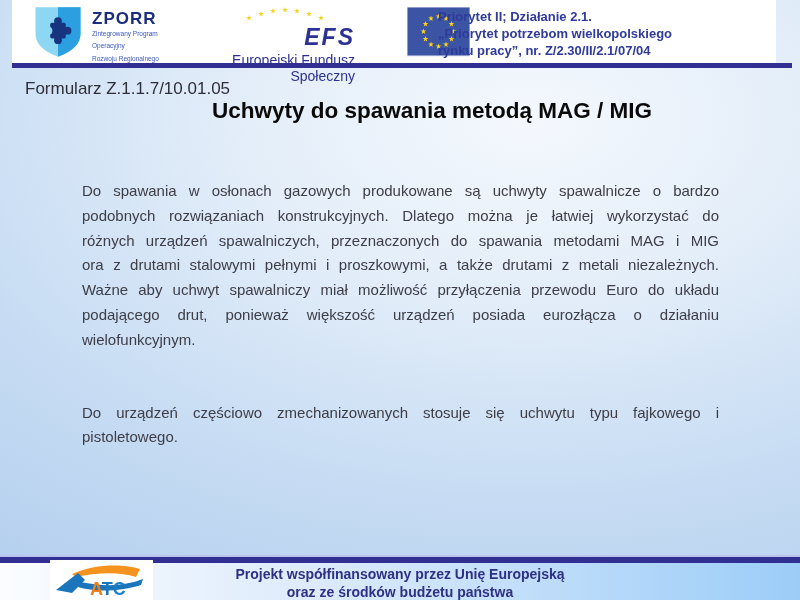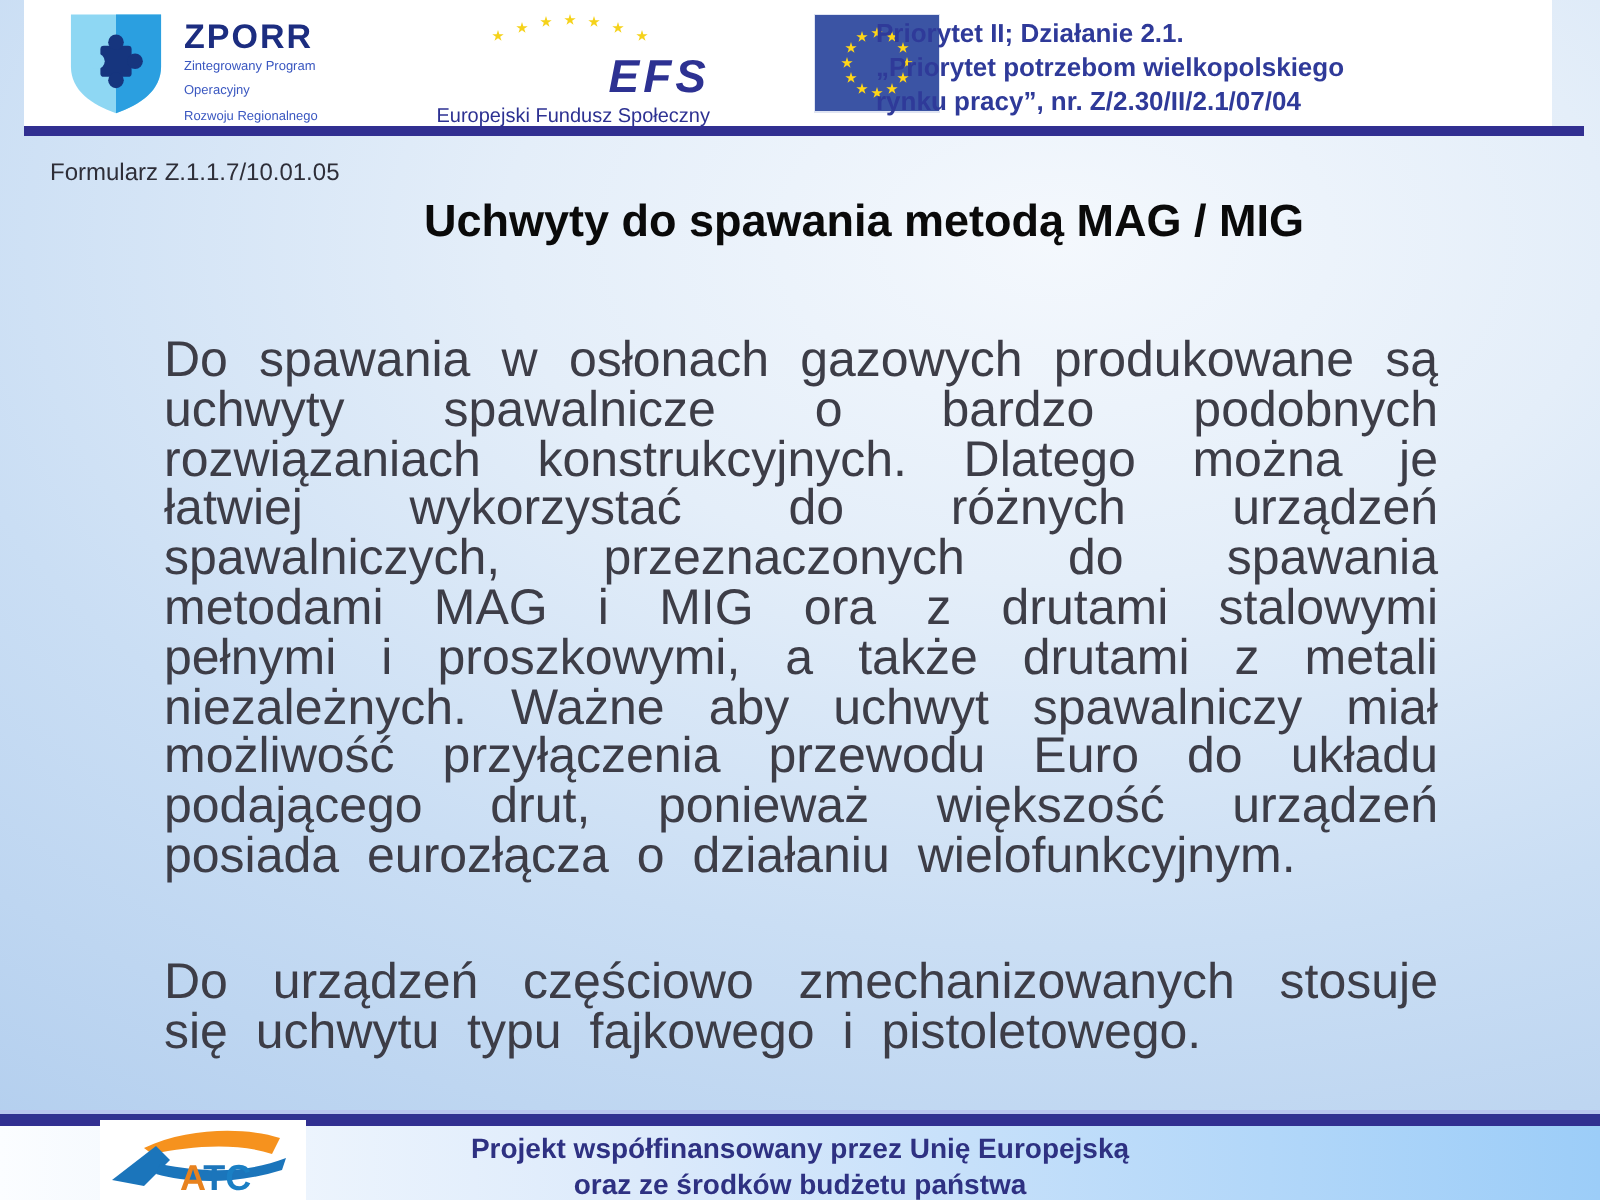--- a/index.html
+++ b/index.html
@@ -9,33 +9,33 @@
     background: radial-gradient(115% 95% at 66% 20%, #f4f8fd 0%, #e4eef9 30%, #cadef4 62%, #b2ceee 100%);
   }
   
   .header-band { position:absolute; left:12px; top:0; width:764px; height:63px; background:#ffffff; }
   .zporr { position:absolute; left:20px; top:4px; display:flex; gap:8px; align-items:flex-start; }
   .zporr-text { padding-top:6px; }
   .zporr-name { font-size:17px; font-weight:bold; color:#1c2d80; letter-spacing:1px; line-height:1; }
   .zporr-sub { font-size:6.5px; color:#3a57c0; line-height:1.6; margin-top:2px; }
   .efs { position:absolute; left:203px; top:6px; width:140px; text-align:right; }
   .efs-name { font-size:23px; font-weight:bold; font-style:italic; color:#2d3192; letter-spacing:2px; line-height:1; }
-  .efs-caption { font-size:10px; color:#2d3192; margin-top:3px; }
+  .efs-caption { font-size:14px; color:#2d3192; margin-top:3px; }
   .eu-flag { position:absolute; left:395px; top:7px; }
   .priority { position:absolute; right:8px; top:9px; width:330px; text-align:left;
               font-weight:bold; font-size:13px; color:#2f3a99; line-height:1.3; }
   .header-line { position:absolute; left:12px; top:63px; width:780px; height:5px; background:#312f91; }
-  .formularz { position:absolute; left:25px; top:79px; font-size:12px; color:#2e2e38; }
+  .formularz { position:absolute; left:25px; top:79px; font-size:17px; color:#2e2e38; }
   
   .title { position:absolute; left:0; top:98px; width:800px; margin:0; text-align:center;
            font-size:22.5px; font-weight:bold; color:#0a0a0a;padding-left:32px; }
-  .body-text { position:absolute; left:82px; top:168px; width:637px;
-               color:#3d3d47; font-size:25px; line-height:24.8px; }
+  .body-text { position:absolute; left:82px; top:179px; width:637px;
+               color:#3d3d47; font-size:15px; line-height:24.8px; }
   .para { margin:0; text-align:justify; text-align-last:left; word-spacing:0.28em; }
-  .para2 { margin-top:38px; }
+  .para2 { margin-top:48px; }
   
   .footer-line { position:absolute; left:0; top:555px; width:800px; height:8px;
                  background:linear-gradient(#b9c4ee 0 2px, #312f91 2px 100%); }
   .footer-band { position:absolute; left:0; top:563px; width:800px; height:37px;
                  background:linear-gradient(to right, #fbfdff 0%, #dceafb 40%, #9ccdf8 100%); }
   .atc-box { position:absolute; left:50px; top:-3px; width:103px; height:56px; background:#ffffff; }
   .footer-text { position:absolute; left:0; top:3px; width:100%; text-align:center;
                  font-weight:bold; font-size:14px; color:#2e3182; line-height:1.28; }
 </style>
 </head>

